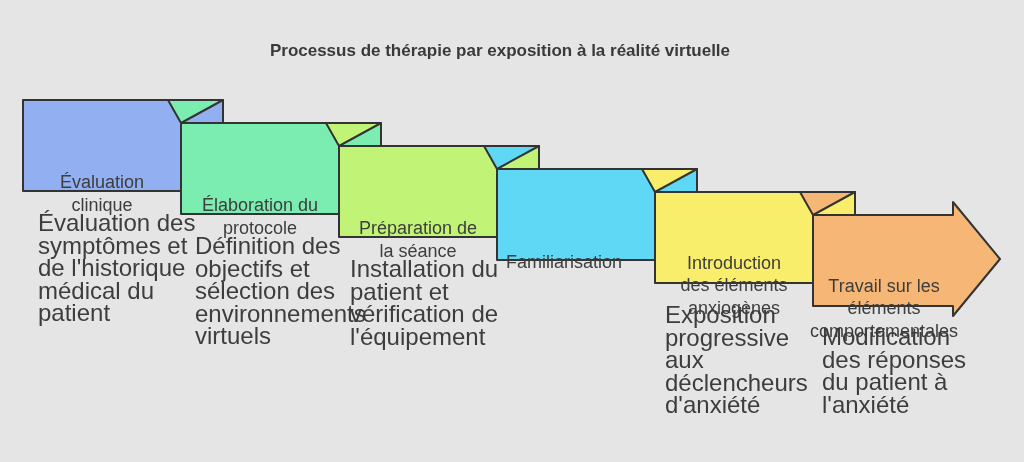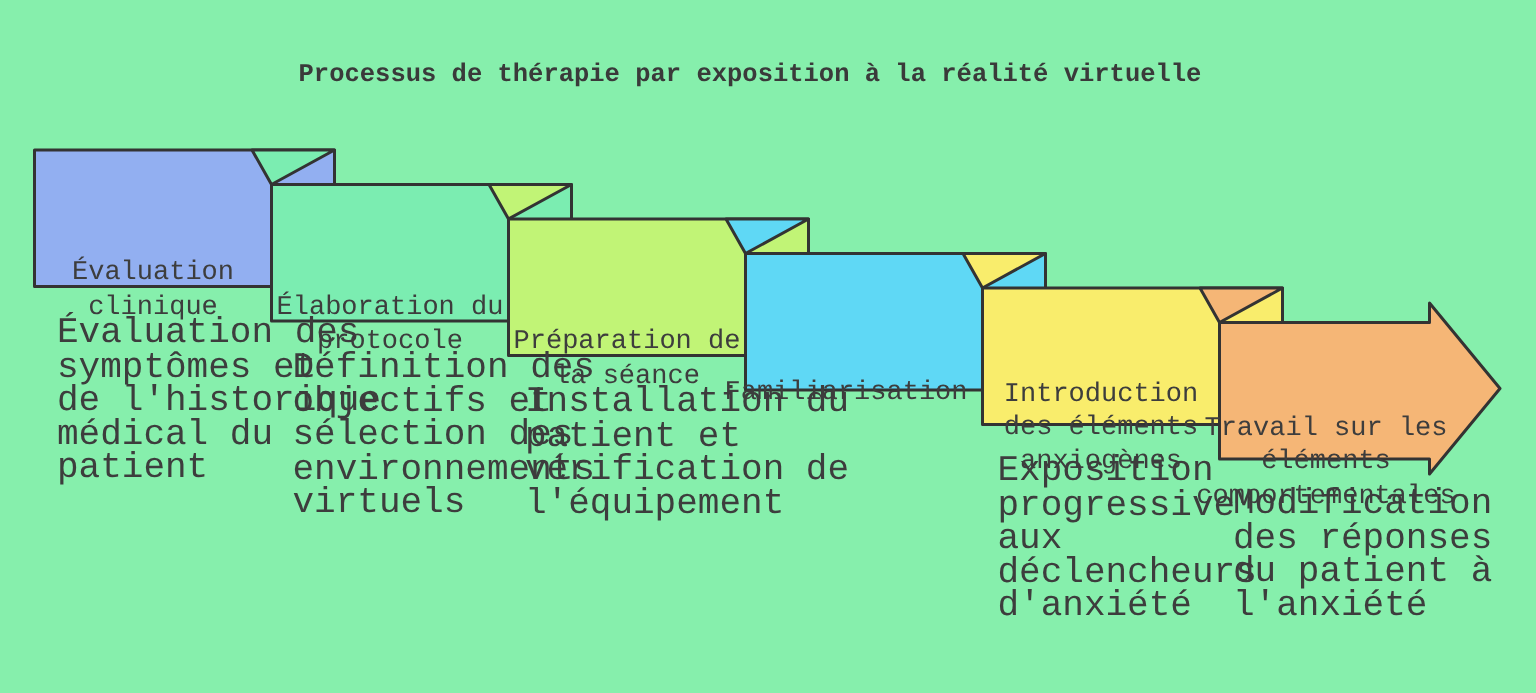--- a/index.html
+++ b/index.html
@@ -4,22 +4,22 @@
 <style>
   html, body {
     margin: 0;
     padding: 0;
     background: #ffffff;
   }
   .canvas {
     position: relative;
     width: 1024px;
     height: 462px;
-    background: #86efac;
-    font-family: Liberation Mono, monospace;
+    background: #e5e5e5;
+    font-family: Liberation Sans, sans-serif;
     color: #3d3d3d;
     overflow: hidden;
   }
   .diagram-svg {
     position: absolute;
     left: 0;
     top: 0;
   }
   .main-title {
     position: absolute;

